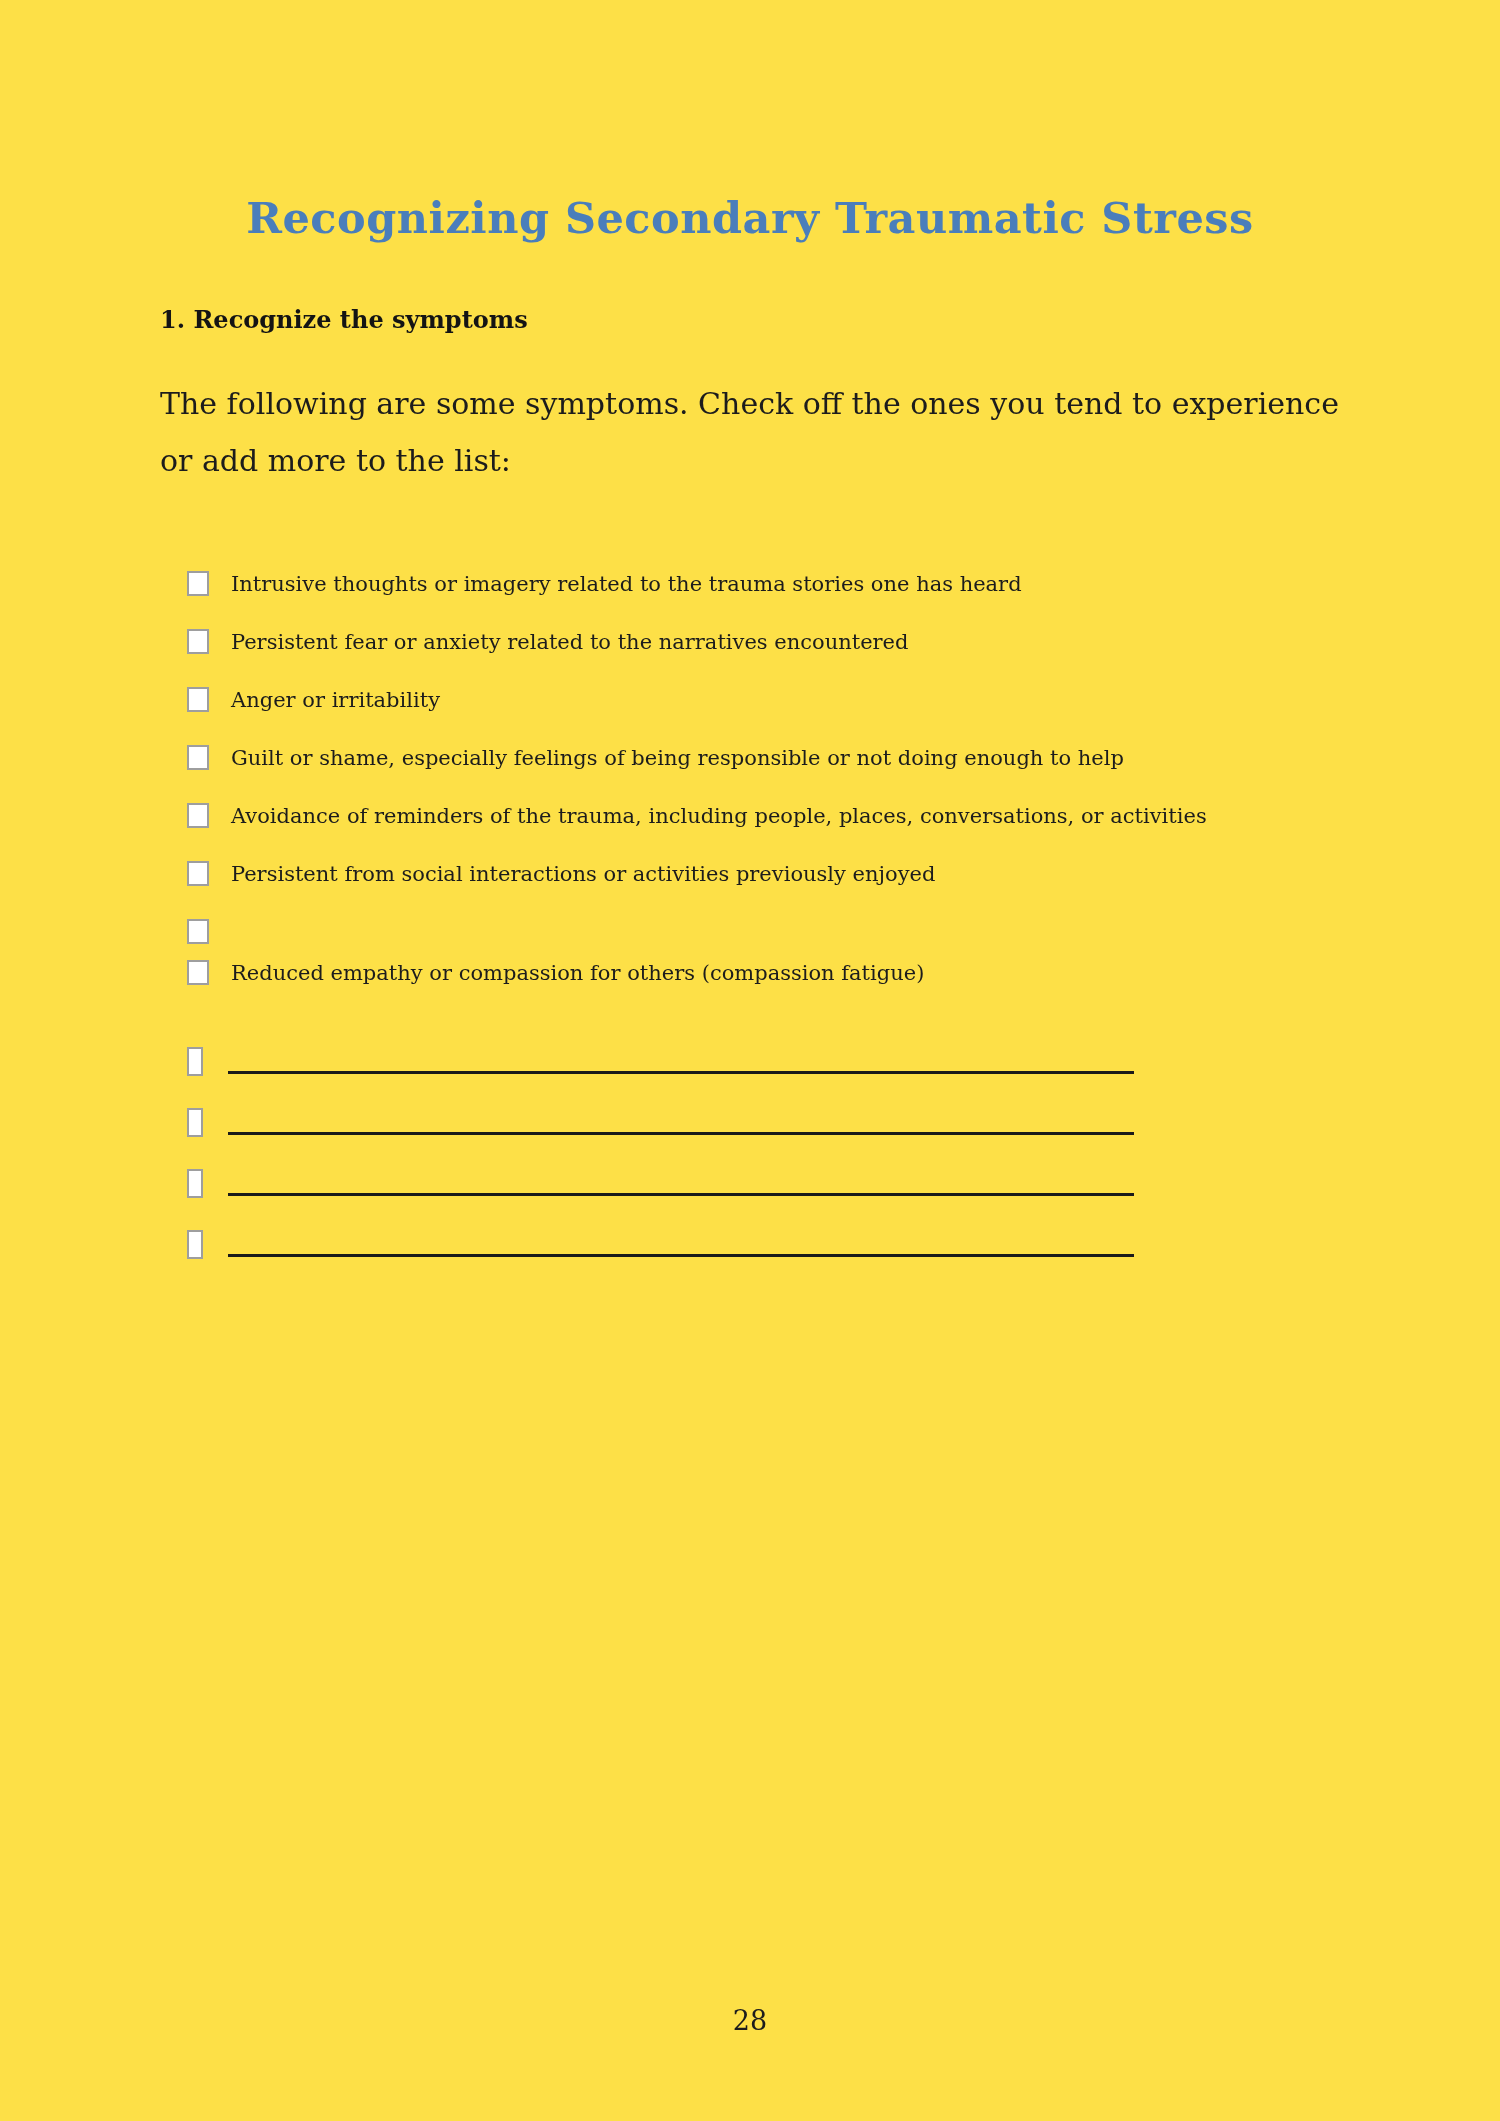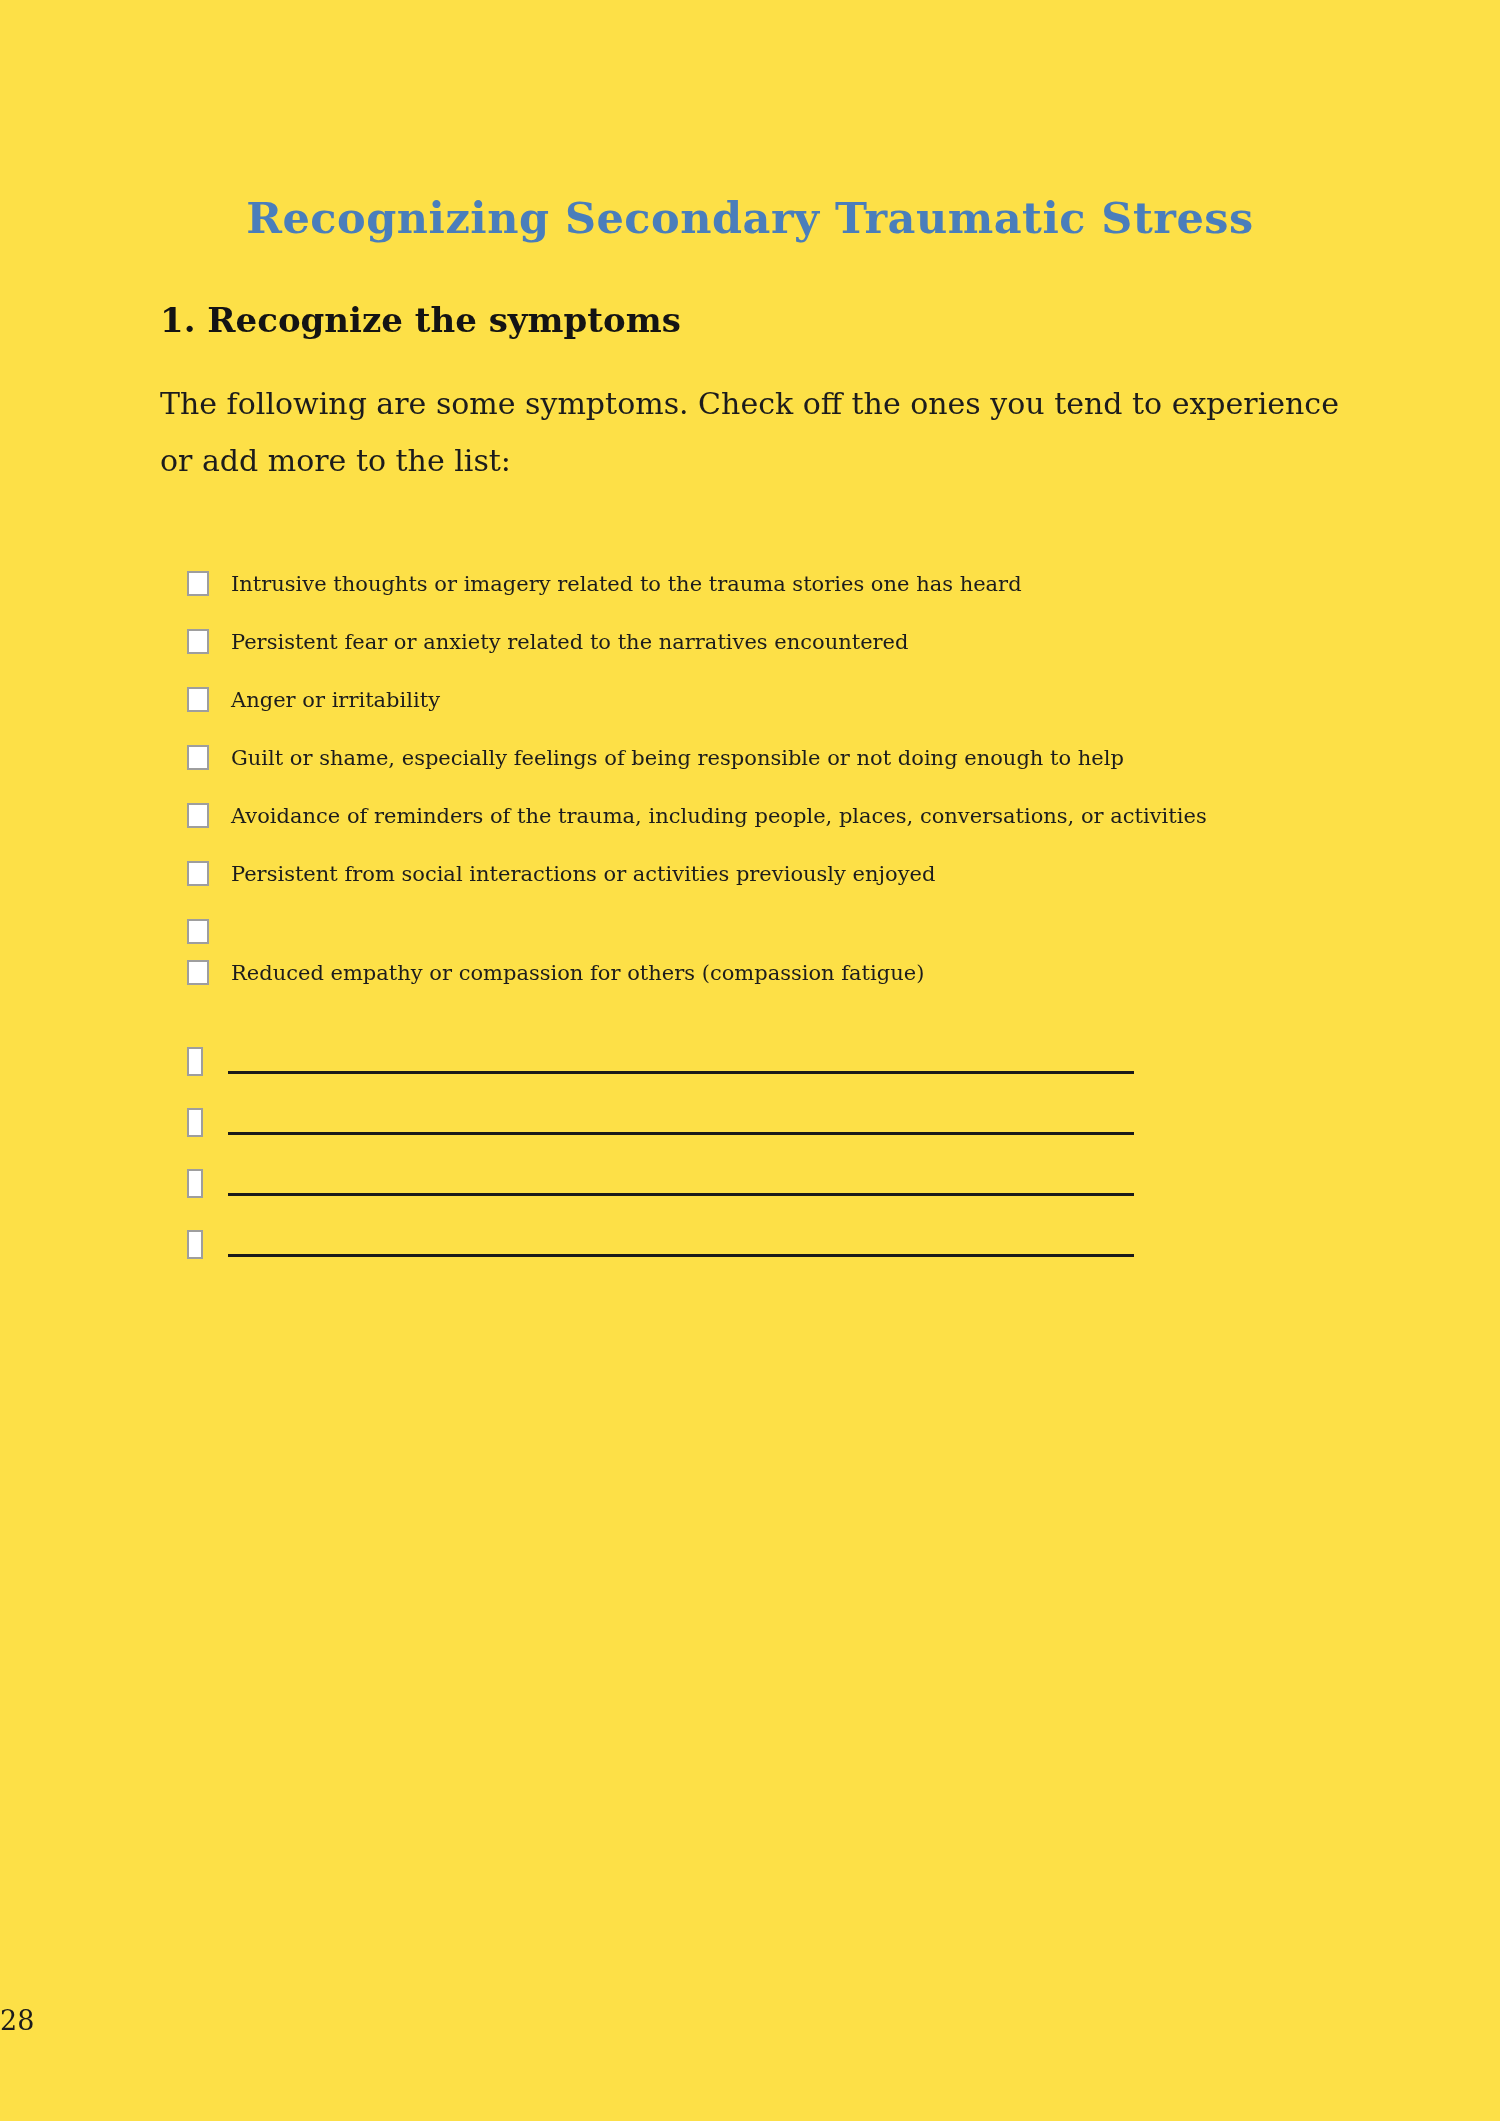--- a/index.html
+++ b/index.html
@@ -23,21 +23,21 @@
     letter-spacing:0.5px;
   }
   .body-text{
     font-size:30px;
     line-height:57px;
     margin:0;
   }
   .intro{margin-top:128px; max-width:1180px;}
   .section-heading{
     margin:57px 0 0 0;
-    font-size:34px;
+    font-size:24px;
     line-height:40px;
     font-weight:bold;
     color:#141414;
   }
   .instructions{margin-top:35px; max-width:1180px;}
   .checklist{
     list-style:none;
     margin:66px 0 0 0;
     padding:0;
   }
@@ -78,21 +78,21 @@
     width:906px;
     height:0;
     border-bottom:3px solid #1a1a1a;
     margin-left:25px;
     margin-bottom:9px;
   }
   .page-number{
     position:absolute;
     left:0; right:0;
     bottom:85px;
-    text-align:left;
+    text-align:center;
     font-size:27px;
     color:#1c1c1c;
   }
 </style>
 </head>
 <body>
 
 <div class="page">
   <div class="content">
 

